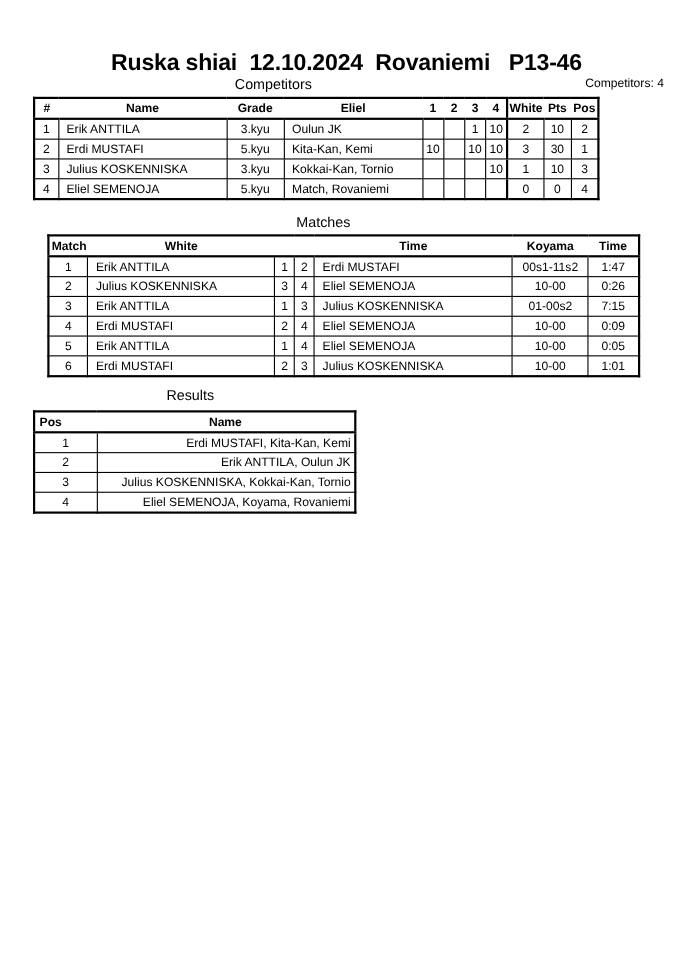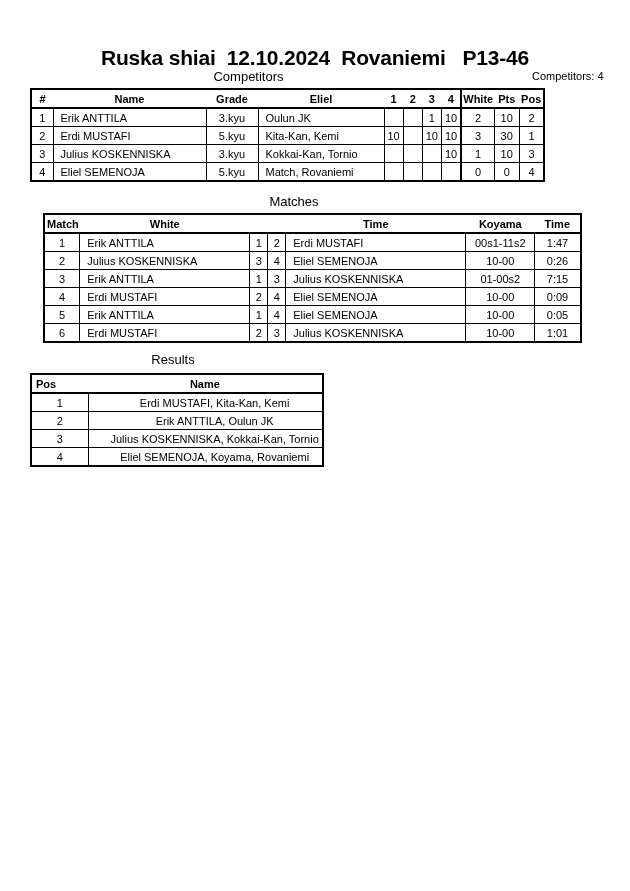--- a/index.html
+++ b/index.html
@@ -36,21 +36,21 @@
   th{border:none;border-bottom:2px solid #000;font-weight:bold;padding:0 1px;}
   td{border:1px solid #000;}
   #competitors-table{left:30px;top:88px;}
   #matches-table{left:43px;top:213px;}
   #results-table{left:30px;top:373px;}
   
   #competitors-table td:nth-child(2),
   #competitors-table td:nth-child(4){text-align:left;padding-left:7px;}
   #matches-table td:nth-child(2),
   #matches-table td:nth-child(5){text-align:left;padding-left:7px;}
-  #results-table td:nth-child(2){text-align:center;padding-left:22px;}
+  #results-table td:nth-child(2){text-align:right;padding-left:22px;}
   
   #matches-table th:first-child{text-align:left;padding-left:2px;}
   #results-table th:first-child{text-align:left;padding-left:4px;}
   
   #competitors-table th:nth-child(9),
   #competitors-table td:nth-child(9){border-left:2px solid #000;}
 </style>
 </head>
 <body>
 

